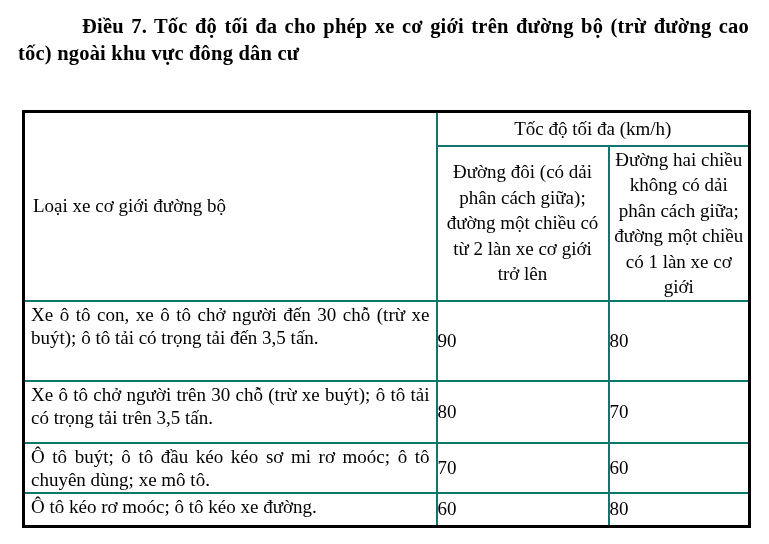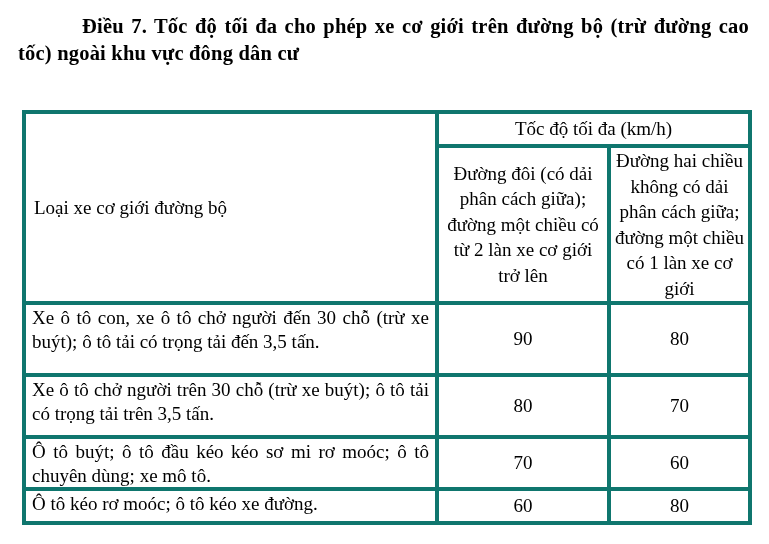--- a/index.html
+++ b/index.html
@@ -28,21 +28,21 @@
     letter-spacing: 0.2px;
   }
   table.speed-table {
     border-collapse: collapse;
     table-layout: fixed;
     margin: 43px 0 0 22px;
     width: 726px;
     border: 3px solid #000;
   }
   table.speed-table td {
-    border: 4px solid #0f766e;
+    border: 2px solid #0f766e;
     font-size: 19px;
     color: #000;
     overflow: hidden;
   }
   td.vehicle-head {
     vertical-align: middle;
     font-size: 19.5px;
     padding: 0 8px;
   }
   td.group-head {
@@ -60,25 +60,24 @@
     padding: 0 3px;
   }
   td.vehicle-cell {
     text-align: justify;
     vertical-align: top;
     padding: 1px 6px 0 6px;
     line-height: 23.5px;
     font-size: 19px;
   }
   td.num-cell {
-    text-align: center;
     vertical-align: middle;
     font-size: 19.5px;
   }
-  tr.row-1 { height: 72px; }
+  tr.row-1 { height: 80px; }
   tr.row-2 { height: 62px; }
   tr.row-3 { height: 50px; }
   tr.row-4 { height: 34px; }
 </style>
 </head>
 <body>
 
 <div class="page">
 
   <p class="heading">Điều 7. Tốc độ tối đa cho phép xe cơ giới trên đường bộ (trừ đường cao tốc) ngoài khu vực đông dân cư</p>

